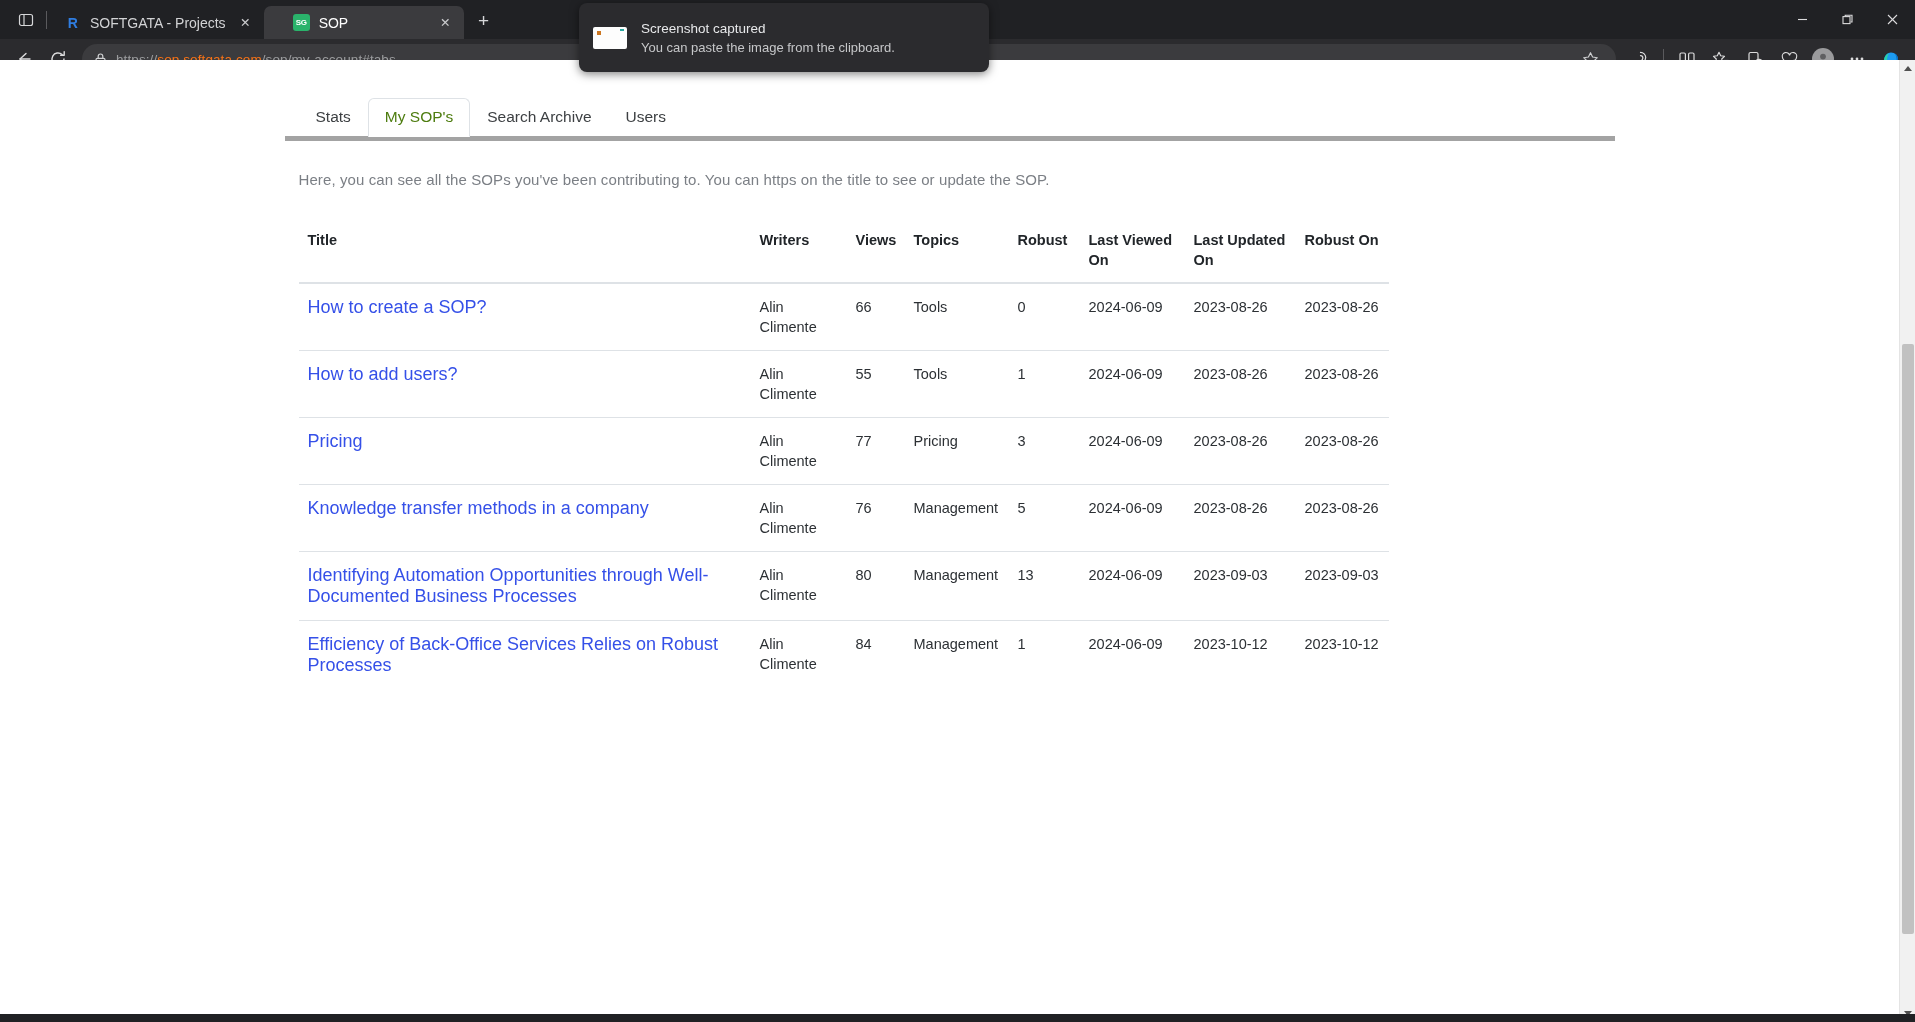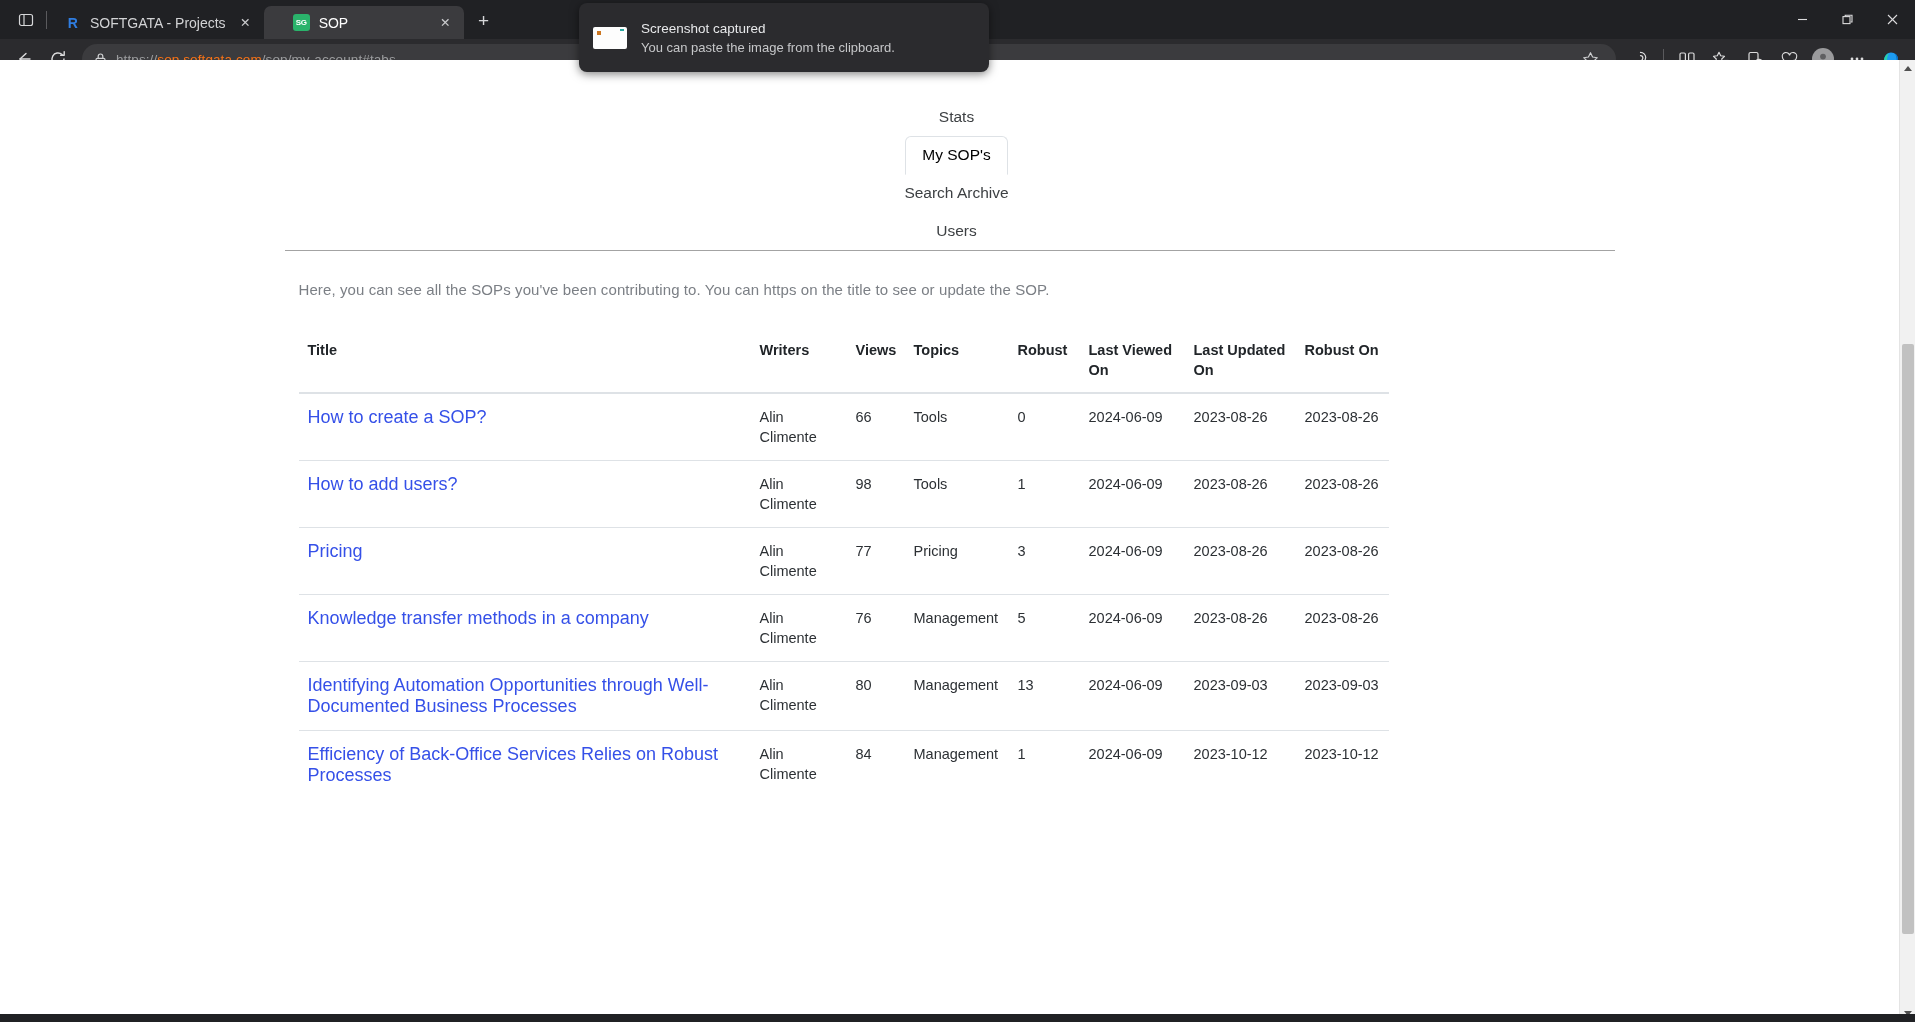--- a/index.html
+++ b/index.html
@@ -113,30 +113,30 @@
   }
   .page {
     position: absolute; left: 0; top: 0; right: 16px; bottom: 0;
     background: #ffffff; overflow: hidden;
   }
   .content { width: 1330px; margin: 0 auto; padding: 0 0 0 0; }
 
   
   .pagetabs {
     display: flex; align-items: center;
-    border-bottom: 1px solid #a3a3a3;
-    margin-top: 38px; padding-left: 14px; flex-direction: column;
+    border-bottom: 5px solid #a3a3a3;
+    margin-top: 38px; padding-left: 14px;
   }
   .ptab {
     font-size: 15.5px; color: #3d4043; padding: 9px 16px 10px 16px;
     border: 1px solid transparent; border-radius: 6px 6px 0 0;
     cursor: pointer; margin-bottom: -1px; white-space: nowrap;
   }
   .ptab.active {
-    color: #000000; background: #ffffff;
+    color: #4d7c0f; background: #ffffff;
     border-color: #dee2e6 #dee2e6 #ffffff;
   }
 
   .intro {
     font-size: 15px; color: #7b7f85; margin: 30px 0 0 14px;
     letter-spacing: 0.1px;
   }
 
   
   .tbl-wrap { margin: 30px 0 0 14px; }
@@ -377,21 +377,21 @@
                 <td>66</td>
                 <td>Tools</td>
                 <td>0</td>
                 <td>2024-06-09</td>
                 <td>2023-08-26</td>
                 <td>2023-08-26</td>
               </tr>
               <tr>
                 <td><a class="sop-link">How to add users?</a></td>
                 <td>Alin Climente</td>
-                <td>98</td>
+                <td>55</td>
                 <td>Tools</td>
                 <td>1</td>
                 <td>2024-06-09</td>
                 <td>2023-08-26</td>
                 <td>2023-08-26</td>
               </tr>
               <tr>
                 <td><a class="sop-link">Pricing</a></td>
                 <td>Alin Climente</td>
                 <td>77</td>

